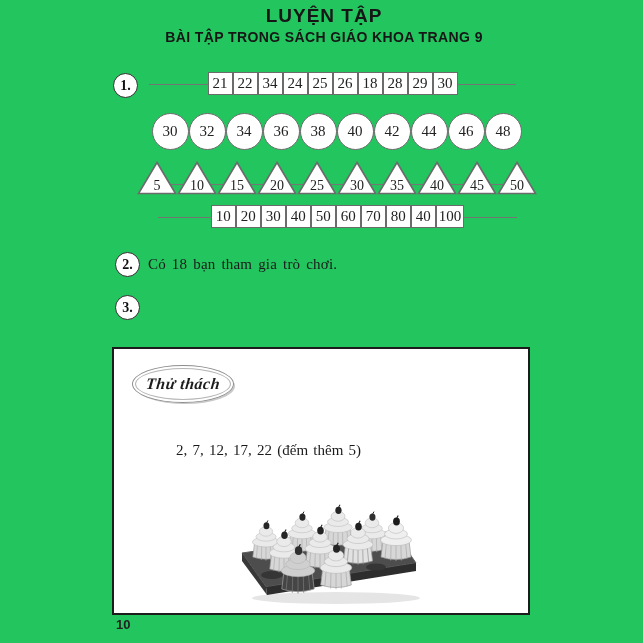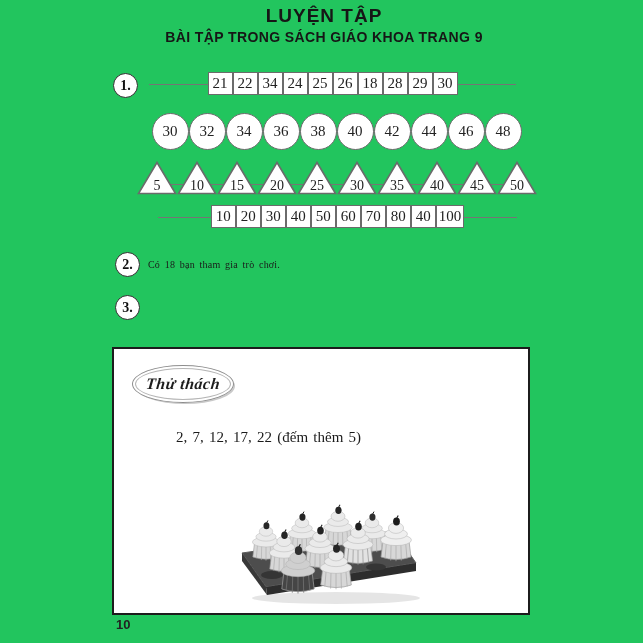--- a/index.html
+++ b/index.html
@@ -38,34 +38,34 @@
         display:flex;align-items:center;justify-content:center;font-size:15px;color:#222;}
   .tri{position:relative;z-index:1;width:40px;height:34px;}
   .tri svg{display:block;width:40px;height:34px;}
   .tri span{position:absolute;left:0;right:0;bottom:1px;text-align:center;
             font-size:14px;color:#222;}
 
   
   .exline{position:absolute;display:flex;align-items:center;gap:8px;}
   .ex2{left:115px;top:252px;}
   .ex3{left:115px;top:295px;}
-  .extext{font-size:10px;word-spacing:2px;letter-spacing:.2px;color:#1a1a1a;}
+  .extext{font-size:15px;word-spacing:2px;letter-spacing:.2px;color:#1a1a1a;}
 
   
   .challenge{position:absolute;left:112px;top:347px;width:418px;height:268px;
              border:2px solid #1c1c1c;background:#fff;box-sizing:border-box;}
   .oval{position:absolute;left:18px;top:16px;width:102px;height:38px;border-radius:50%;
         border:1.5px solid #8d8d8d;box-shadow:2px 2px 0 -1px #c9c9c9;
         display:flex;align-items:center;justify-content:center;box-sizing:border-box;}
   .oval::before{content:'';position:absolute;inset:2px;border:1px solid #b5b5b5;border-radius:50%;}
   .oval span{font-weight:bold;font-style:italic;font-size:16px;color:#1d1d1d;
              transform:skewX(-6deg);letter-spacing:.5px;}
   .cline{position:absolute;font-size:15px;word-spacing:1.5px;color:#1b1b1b;white-space:nowrap;}
   .cl1{left:16px;top:70px;}
-  .cl2{left:62px;top:80px;}
+  .cl2{left:62px;top:93px;}
   .cl3{left:16px;top:115px;}
   .cupcakes{position:absolute;left:122px;top:146px;width:186px;height:112px;}
 
   .pagenum{position:absolute;left:116px;top:617px;
            font-family:"Liberation Sans","DejaVu Sans",sans-serif;
            font-weight:bold;font-size:13px;color:#222;}
 </style>
 </head>
 <body>
 

